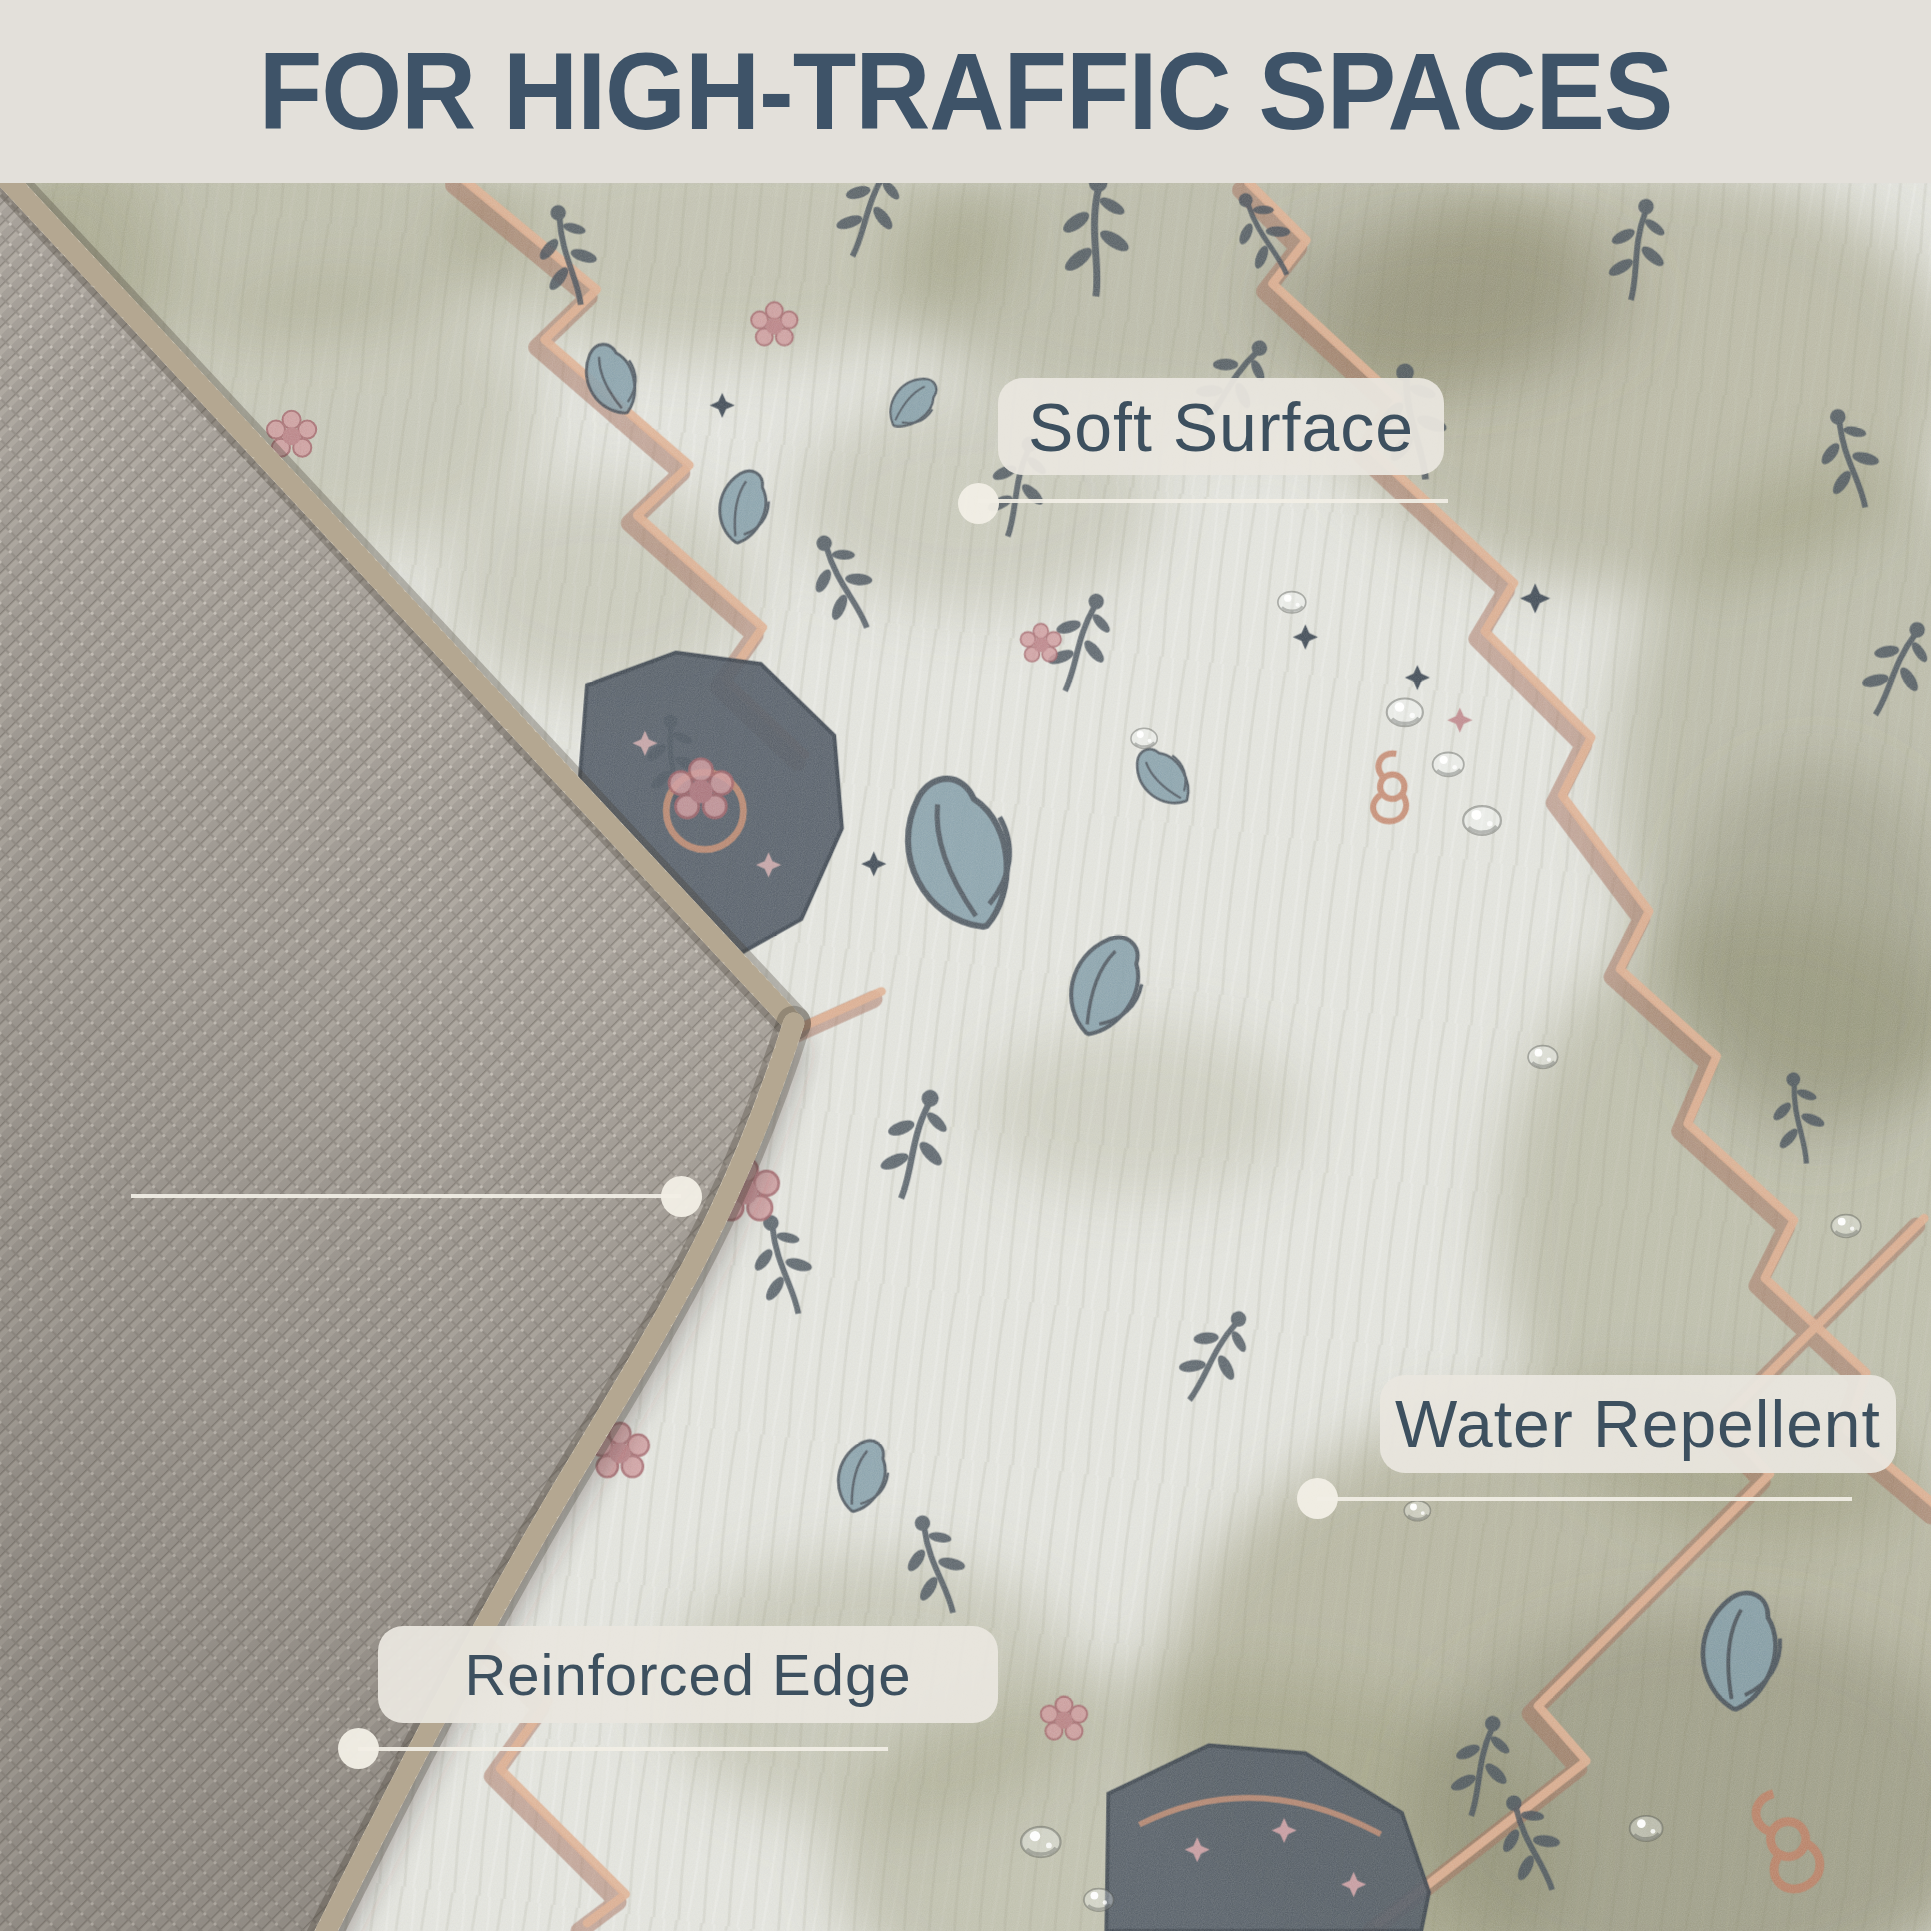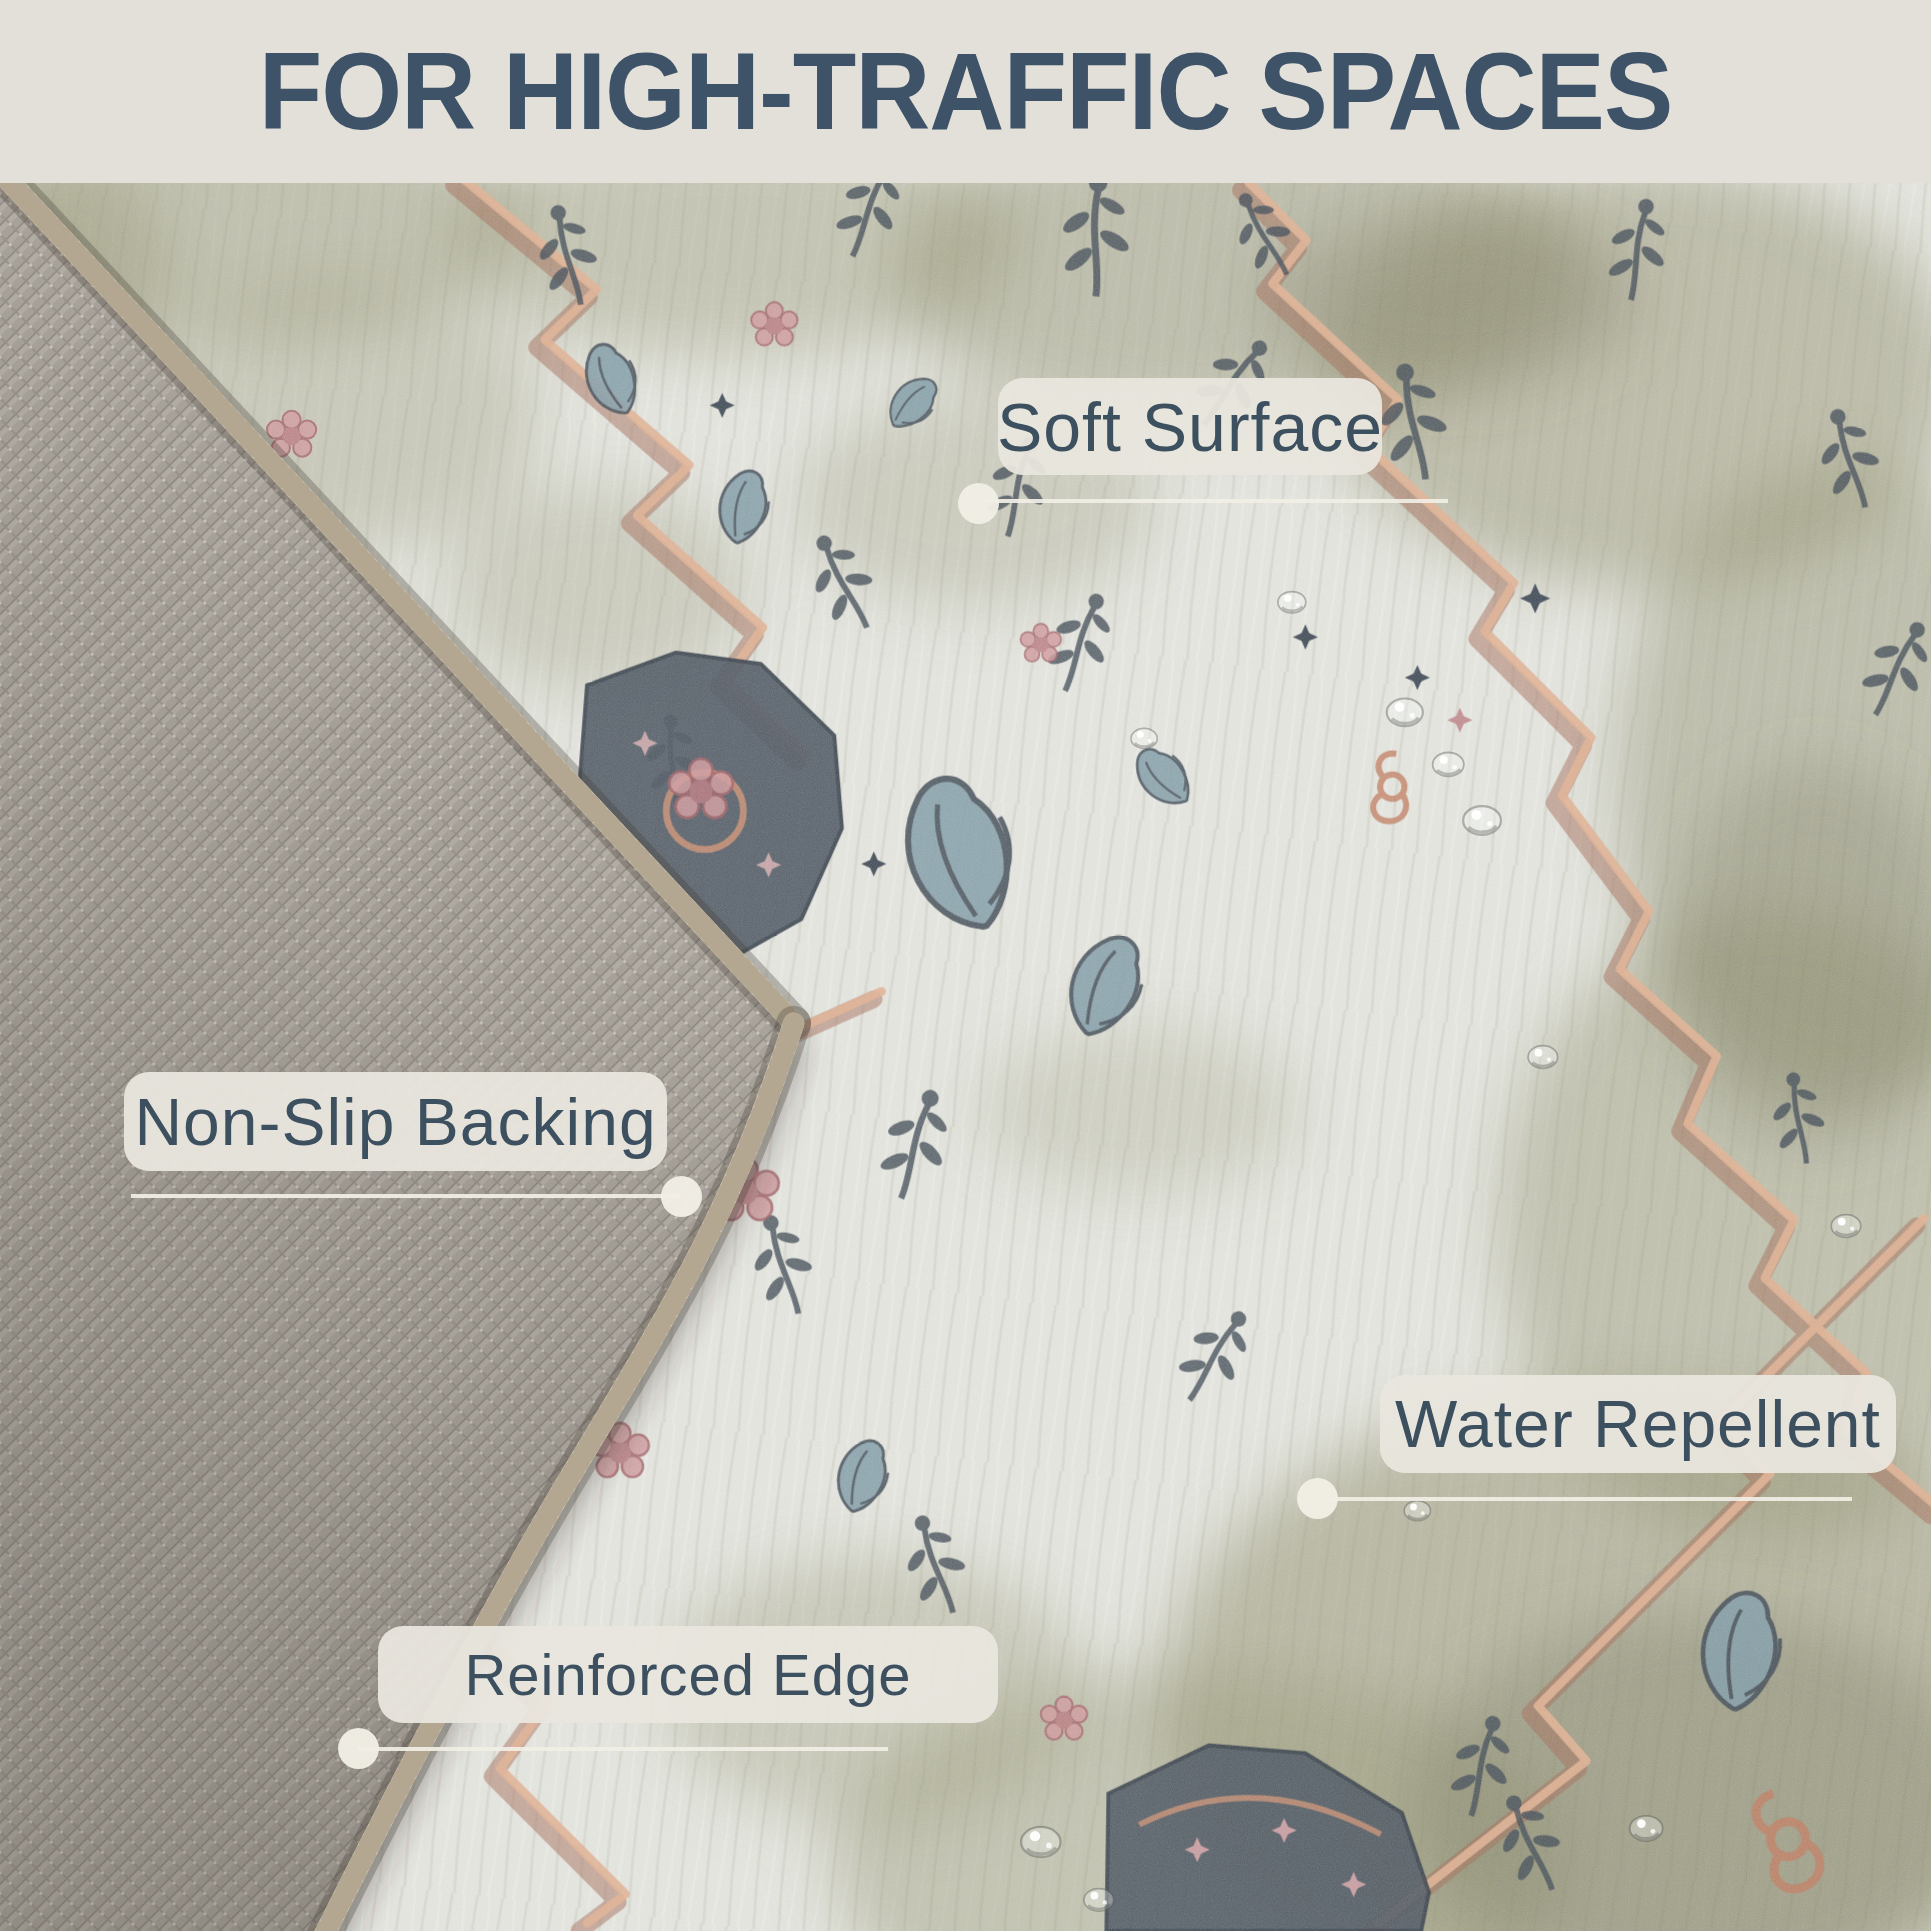--- a/index.html
+++ b/index.html
@@ -34,21 +34,21 @@
     background:rgba(233,230,222,0.95);
     border-radius:25px;
     display:flex;align-items:center;justify-content:center;
     color:#3d505f;font-weight:300;letter-spacing:1px;
     white-space:nowrap;
   }
   .callout-line{position:absolute;height:3.9px;background:rgba(241,238,229,0.93);}
   .callout-dot{position:absolute;width:41px;height:41px;border-radius:50%;
     background:rgba(241,238,229,0.96);}
 
-  .cb-soft      {left:998px;top:378px;width:384px;height:97px;font-size:68px;}
+  .cb-soft      {left:998px;top:378px;width:446px;height:97px;font-size:68px;}
   .cl-soft      {left:978px;top:499px;width:470px;}
   .cd-soft      {left:958px;top:483px;}
 
   .cb-nonslip   {left:124px;top:1072px;width:543px;height:99px;font-size:66px;}
   .cl-nonslip   {left:131px;top:1194px;width:550px;}
   .cd-nonslip   {left:661px;top:1176px;}
 
   .cb-water     {left:1380px;top:1375px;width:516px;height:98px;font-size:66px;}
   .cl-water     {left:1317px;top:1497px;width:535px;}
   .cd-water     {left:1297px;top:1478px;}
@@ -282,21 +282,20 @@
         <use href="#drop" transform="translate(1912,1080) scale(0.9)"></use>
         <use href="#drop" transform="translate(1468,1375) scale(0.8)"></use>
       </g>
     </svg>
   </div>
 
   <div class="callout-box cb-soft">Soft Surface</div>
   <div class="callout-line cl-soft"></div>
   <div class="callout-dot cd-soft"></div>
 
-  <div class="callout-box cb-nonslip">Non-Slip Backing</div>
   <div class="callout-line cl-nonslip"></div>
   <div class="callout-dot cd-nonslip"></div>
 
   <div class="callout-box cb-water">Water Repellent</div>
   <div class="callout-line cl-water"></div>
   <div class="callout-dot cd-water"></div>
 
   <div class="callout-box cb-reinforced">Reinforced Edge</div>
   <div class="callout-line cl-reinforced"></div>
   <div class="callout-dot cd-reinforced"></div>

